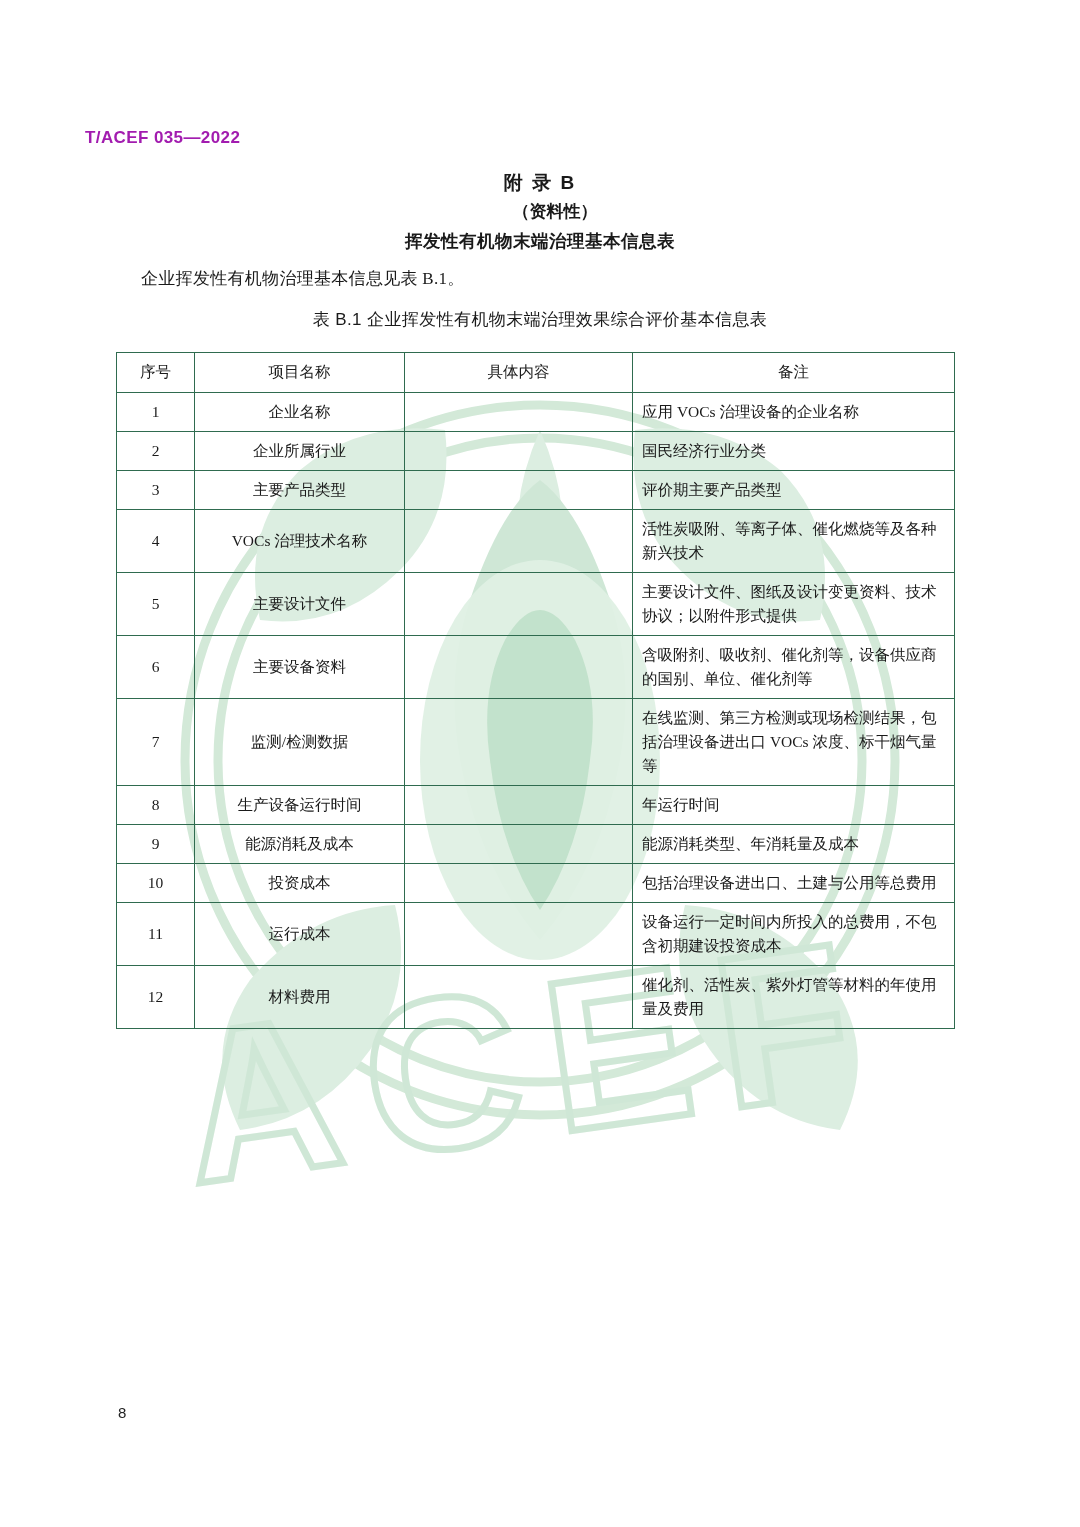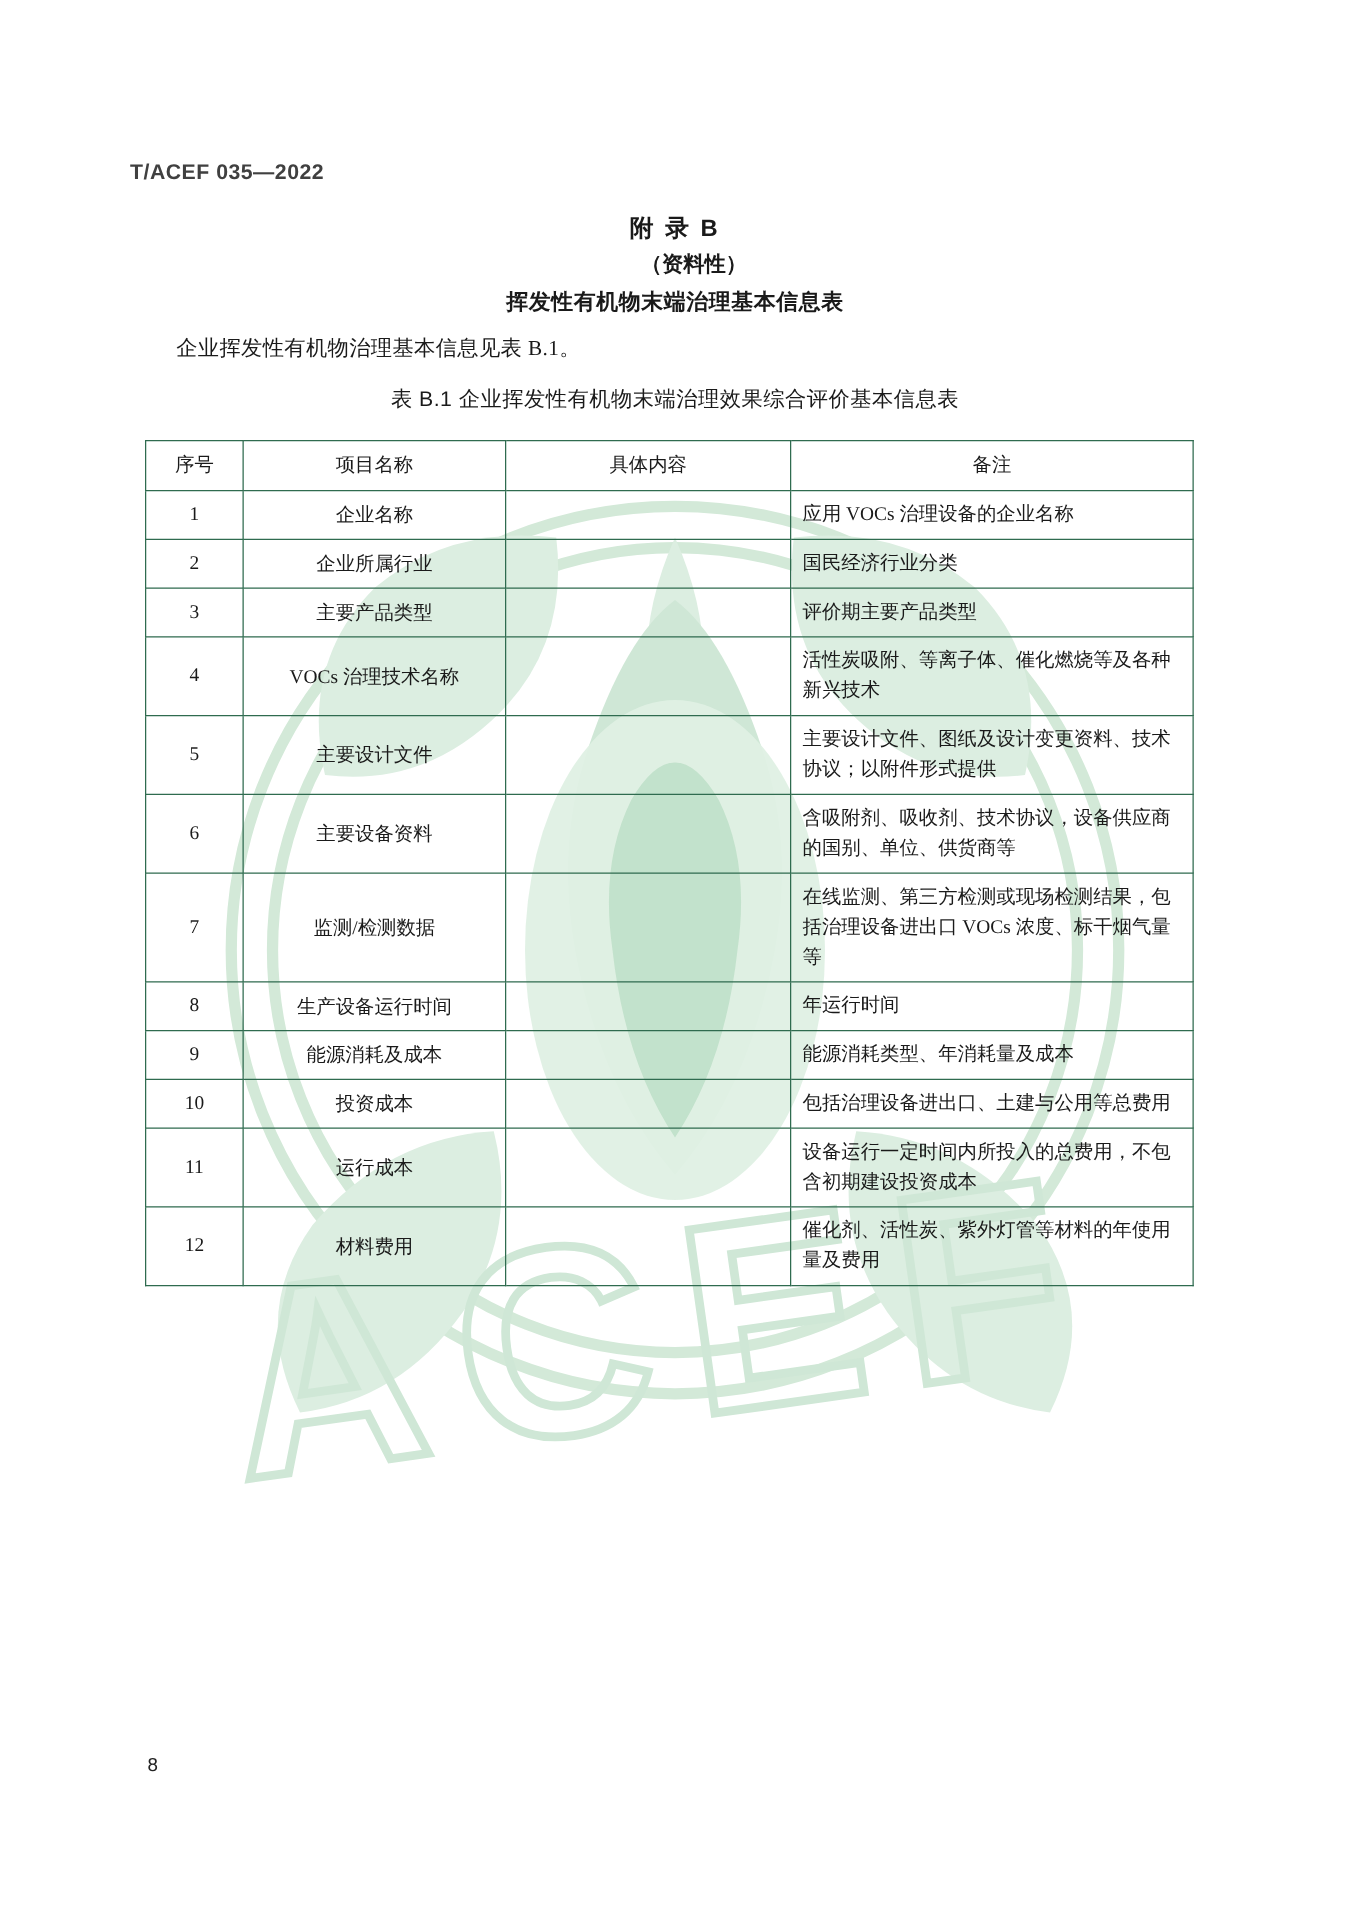--- a/index.html
+++ b/index.html
@@ -29,27 +29,27 @@
     z-index: 0;
   }
   
   .content {
     position: relative;
     z-index: 2;
     padding: 0;
   }
   .header-code {
     position: absolute;
-    left: 104px;
+    left: 85px;
     top: 128px;
     font-family: "Liberation Sans", sans-serif;
     font-weight: bold;
     font-size: 17px;
     letter-spacing: 0.4px;
-    color: #404040;
+    color: #a21caf;
   }
   .annex-title {
     position: absolute;
     left: 0;
     top: 170px;
     width: 1080px;
     text-align: center;
     font-family: "Liberation Sans", sans-serif;
     font-weight: bold;
     font-size: 19px;
@@ -232,21 +232,21 @@
           <tr>
             <td class="num">5</td>
             <td class="item">主要设计文件</td>
             <td class="blank"></td>
             <td class="remark">主要设计文件、图纸及设计变更资料、技术协议；以附件形式提供</td>
           </tr>
           <tr>
             <td class="num">6</td>
             <td class="item">主要设备资料</td>
             <td class="blank"></td>
-            <td class="remark">含吸附剂、吸收剂、技术协议，设备供应商的国别、单位、供货商等</td>
+            <td class="remark">含吸附剂、吸收剂、催化剂等，设备供应商的国别、单位、催化剂等</td>
           </tr>
           <tr>
             <td class="num">7</td>
             <td class="item">监测/检测数据</td>
             <td class="blank"></td>
             <td class="remark">在线监测、第三方检测或现场检测结果，包括治理设备进出口 VOCs 浓度、标干烟气量等</td>
           </tr>
           <tr>
             <td class="num">8</td>
             <td class="item">生产设备运行时间</td>

